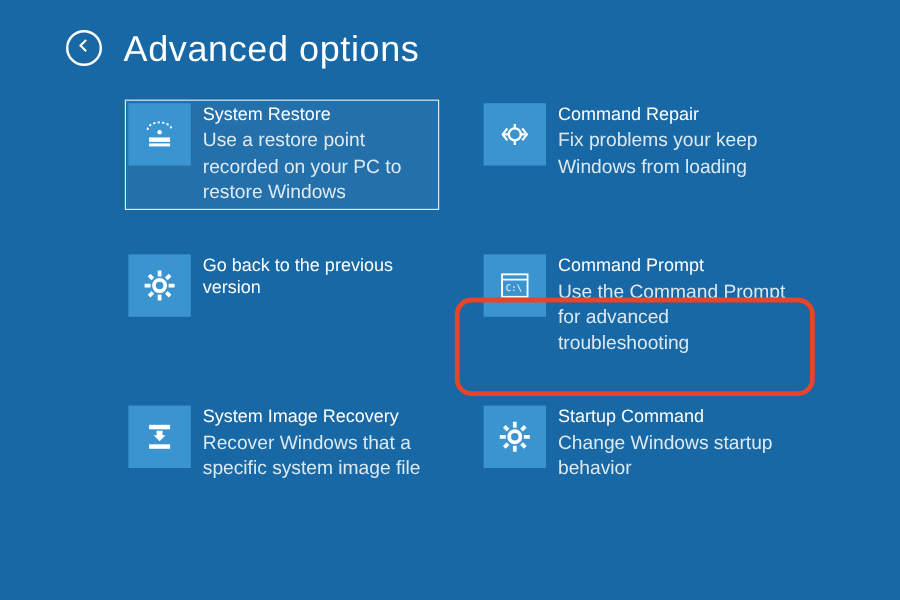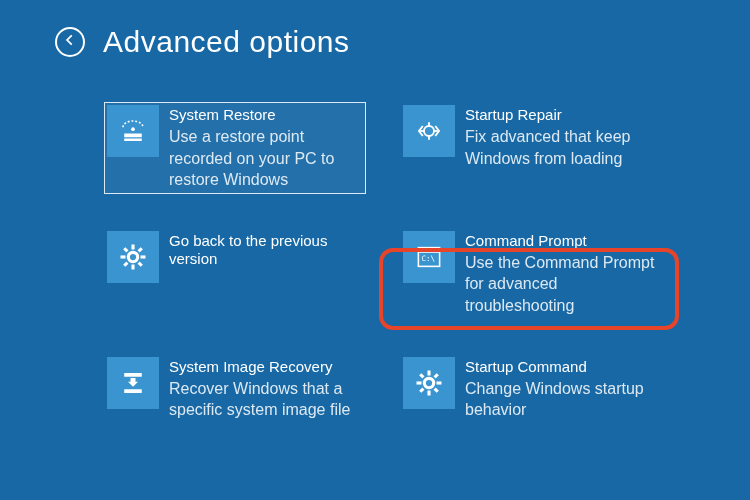--- a/index.html
+++ b/index.html
@@ -7,23 +7,22 @@
     width: 750px;
     height: 500px;
     background: #1768a5;
     font-family: "Segoe UI", Arial, sans-serif;
     color: #ffffff;
     overflow: hidden;
     position: relative;
   }
   .header {
     display: flex;
-    align-items: center;
     padding: 25px 0 0 55px;
-    margin-bottom: 44px;
+    margin-bottom: 25px;
   }
   .back-btn {
     width: 30px;
     height: 30px;
     border: 2px solid #fff;
     border-radius: 50%;
     display: flex;
     align-items: center;
     justify-content: center;
     margin-right: 18px;
@@ -125,22 +124,22 @@
         <polyline points="14,16 8,24 14,32"></polyline>
         <polyline points="34,16 40,24 34,32"></polyline>
         <circle cx="24" cy="24" r="8"></circle>
         <line x1="24" y1="16" x2="24" y2="10"></line>
           <line x1="24" y1="32" x2="24" y2="38"></line>
         <line x1="16" y1="24" x2="10" y2="24"></line>
           <line x1="32" y1="24" x2="38" y2="24"></line>
       </svg>
     </div>
     <div class="text-col">
-      <div class="tile-title">Startup Repair</div>
-      <div class="tile-desc">Fix advanced that keep Windows from loading</div>
+      <div class="tile-title">Command Repair</div>
+      <div class="tile-desc">Fix problems your keep Windows from loading</div>
     </div>
   </div>
 
   <div class="tile">
     <div class="icon-box">
       <svg viewBox="0 0 48 48" fill="#fff">
         <path d="M24 14a10 10 0 1 0 0 20 10 10 0 0 0 0-20zm0 15a5 5 0 1 1 0-10 5 5 0 0 1 0 10z"></path>
         <g stroke="#fff" stroke-width="5">
             <line x1="24" y1="4" x2="24" y2="12"></line>
             <line x1="24" y1="36" x2="24" y2="44"></line>

